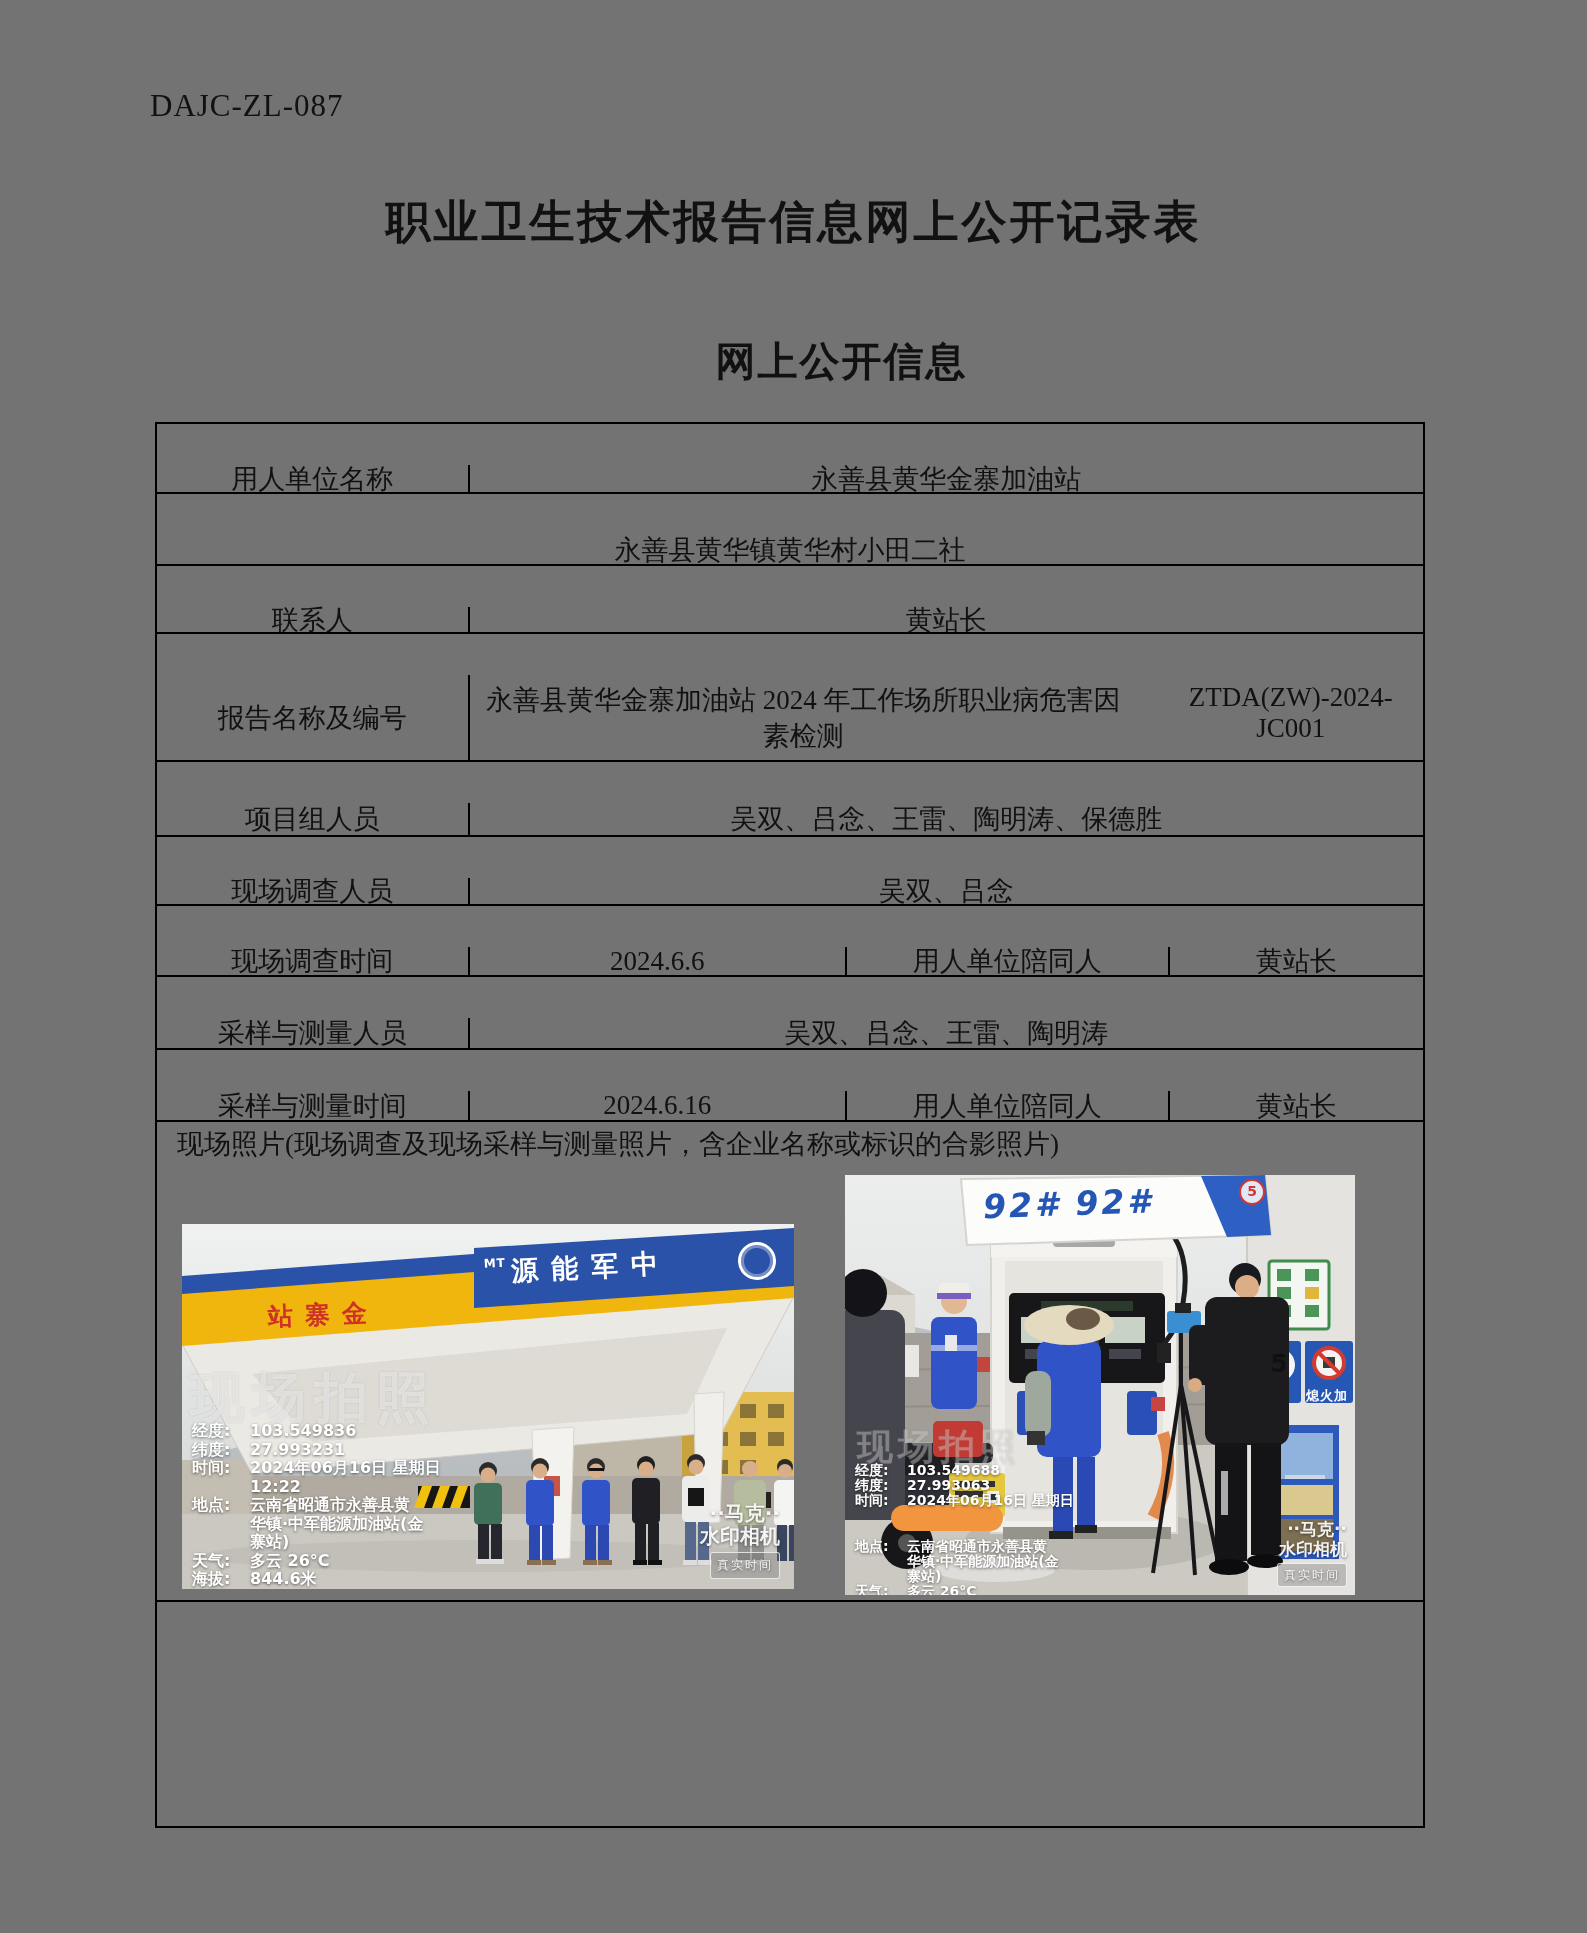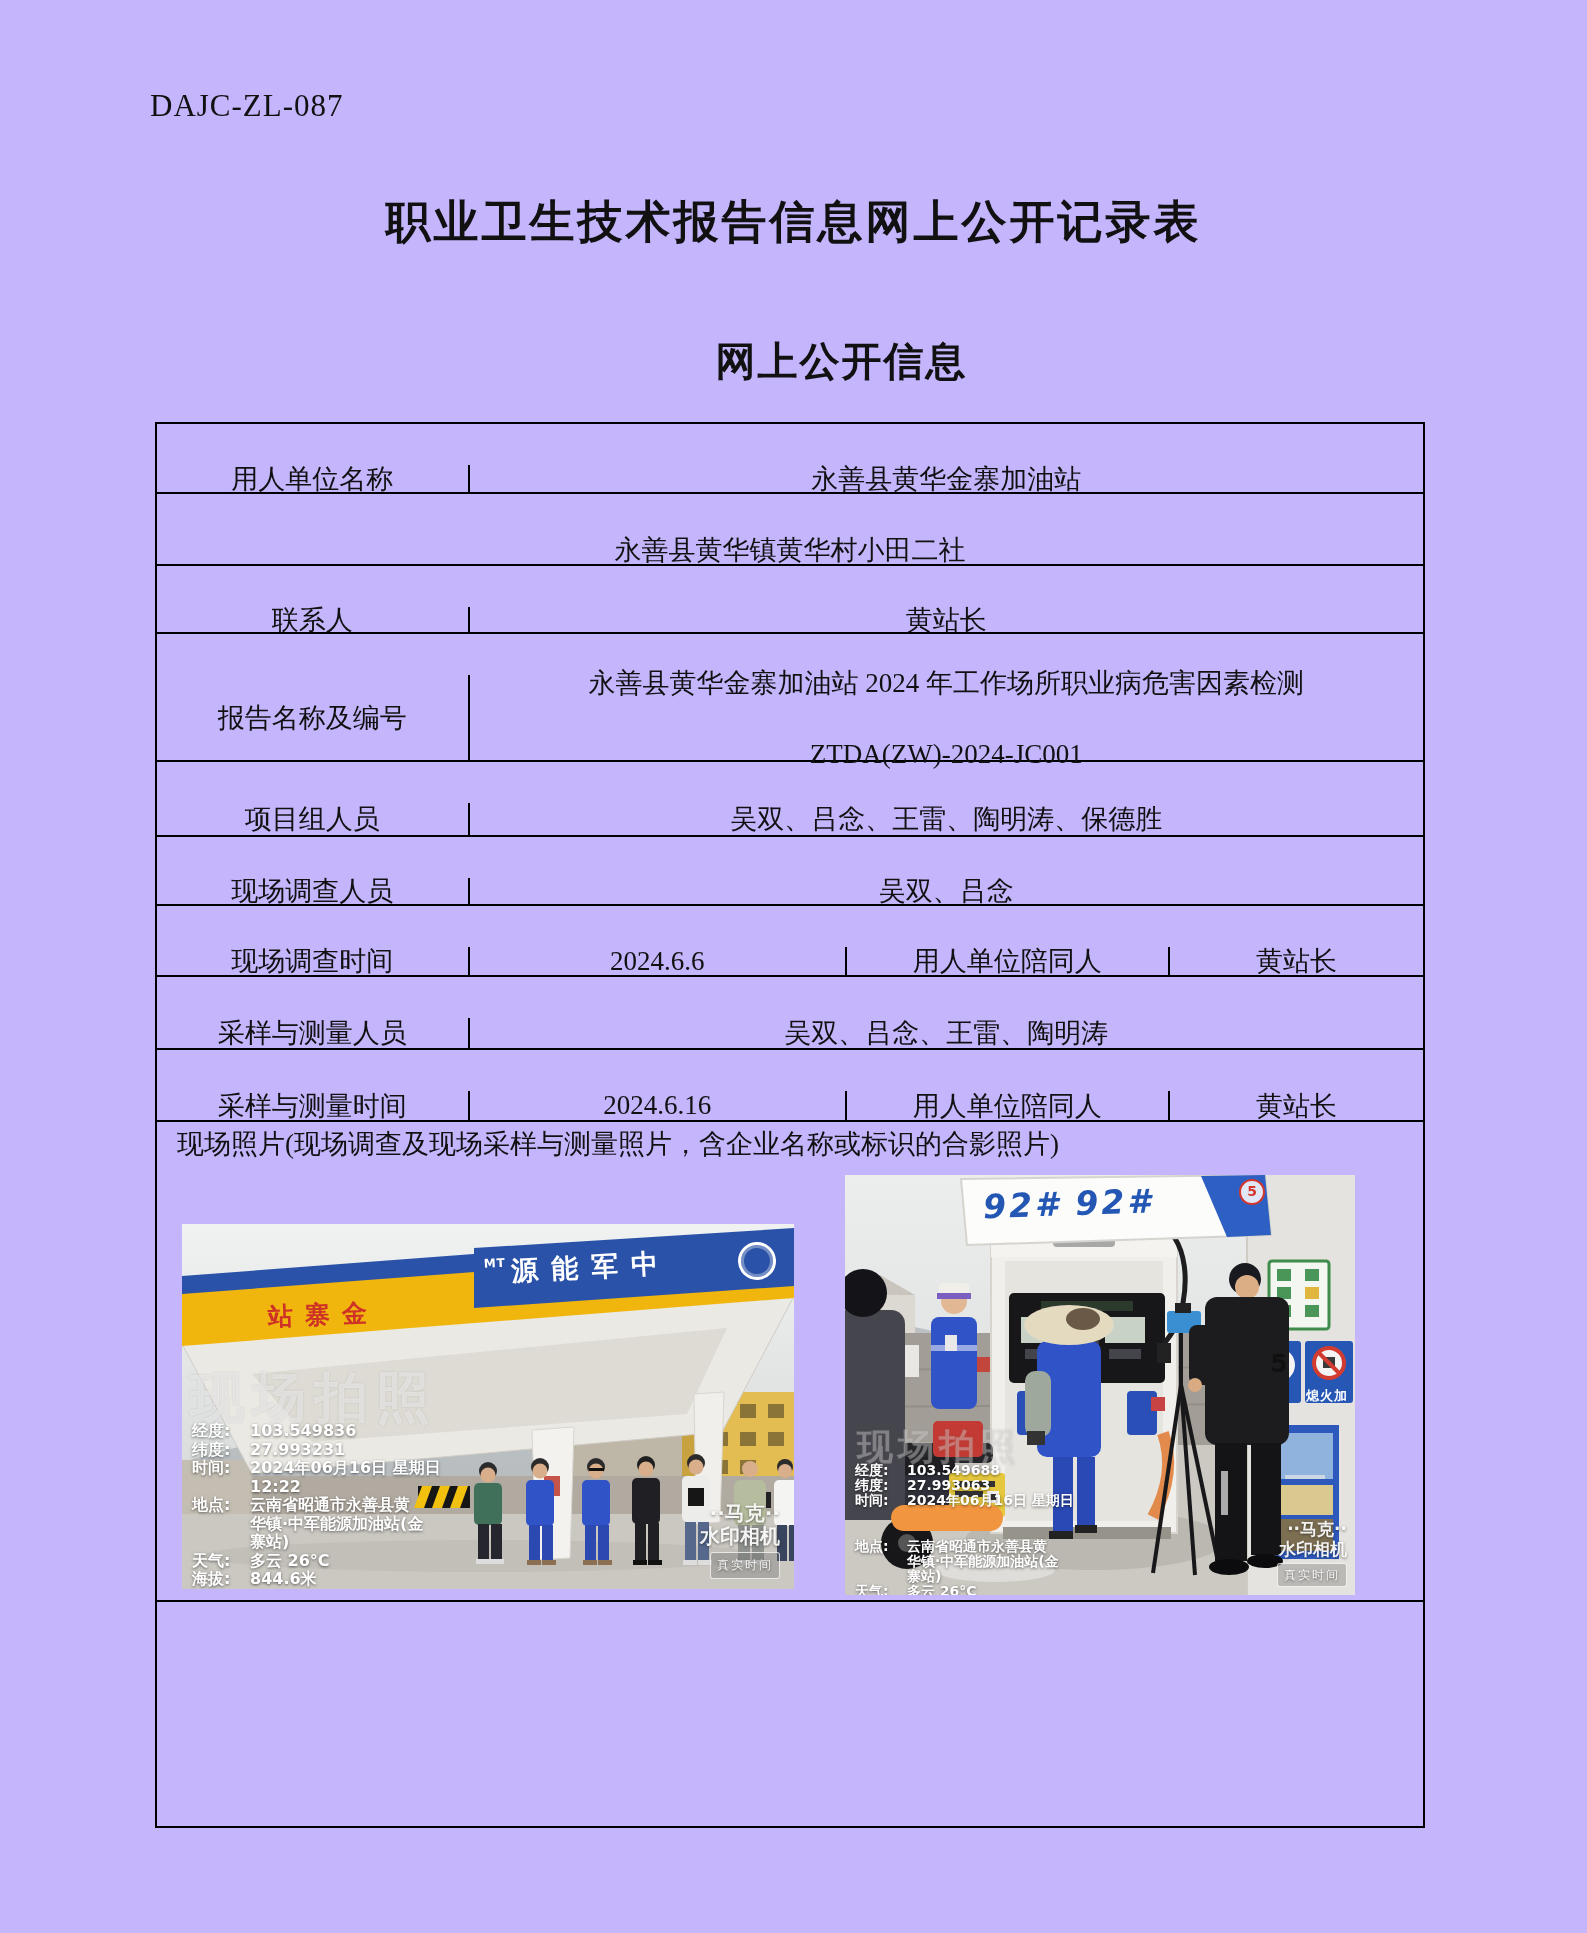--- a/index.html
+++ b/index.html
@@ -1,35 +1,35 @@
 <!DOCTYPE html>
 <html style="--canopy_blue: #2a52a8; --canopy_yellow: #f1b60e; --pump_text_blue: #2456b4; --uniform_blue: #3054c8; --sign_red: #d4372e;"><head>
 <meta charset="utf-8">
 <style>
   html,body{margin:0;padding:0;background:#ffffff;}
-  .page{position:relative;width:1587px;height:1933px;background:#c4b5fd;overflow:hidden;
+  .page{position:relative;width:1587px;height:1933px;background:#737373;overflow:hidden;
         font-family:"Liberation Serif","DejaVu Serif",serif;color:#111;}
   .doc-code{position:absolute;left:150px;top:88px;font-size:31px;letter-spacing:1px;}
   .title{position:absolute;left:0;top:192px;width:100%;text-align:center;
          font-size:45px;font-weight:bold;letter-spacing:3px;}
   .subtitle{position:absolute;left:0;top:334px;width:100%;text-align:center;
             font-size:40px;font-weight:bold;letter-spacing:2px;padding-left:48px;}
 
   
   .table{position:absolute;left:155px;top:422px;width:1270px;border:2px solid #000;box-sizing:border-box;}
   .tr{display:flex;border-bottom:2px solid #000;box-sizing:border-box;}
   .tr:last-child{border-bottom:none;}
   .td{border-right:2px solid #000;box-sizing:border-box;display:flex;align-items:center;
       justify-content:center;text-align:center;font-size:27px;padding:0 8px;margin-top:41px;}
   .td.last{border-right:none;}
   .c1{width:24.7%;flex:none;}
   .c2{width:29.8%;flex:none;}
   .c3{width:25.5%;flex:none;}
   .cr{flex:1;}
-  .two-line{display:flex;flex-direction:column;gap:38px;}
+  .two-line{display:flex;flex-direction:row;gap:38px;}
   .photos-cell{position:relative;width:100%;box-sizing:border-box;}
   .caption{font-size:27px;padding:4px 2px 0 20px;text-align:left;}
 
   
   .photo{position:absolute;overflow:hidden;background:#cfd2d2;}
   .photo-left{left:25px;top:102px;width:612px;height:365px;}
   .photo-right{left:688px;top:53px;width:510px;height:420px;}
   .photo svg{position:absolute;left:0;top:0;width:100%;height:100%;display:block;}
   .ovl{position:absolute;font-family:"DejaVu Sans","Liberation Sans",sans-serif;}
 

